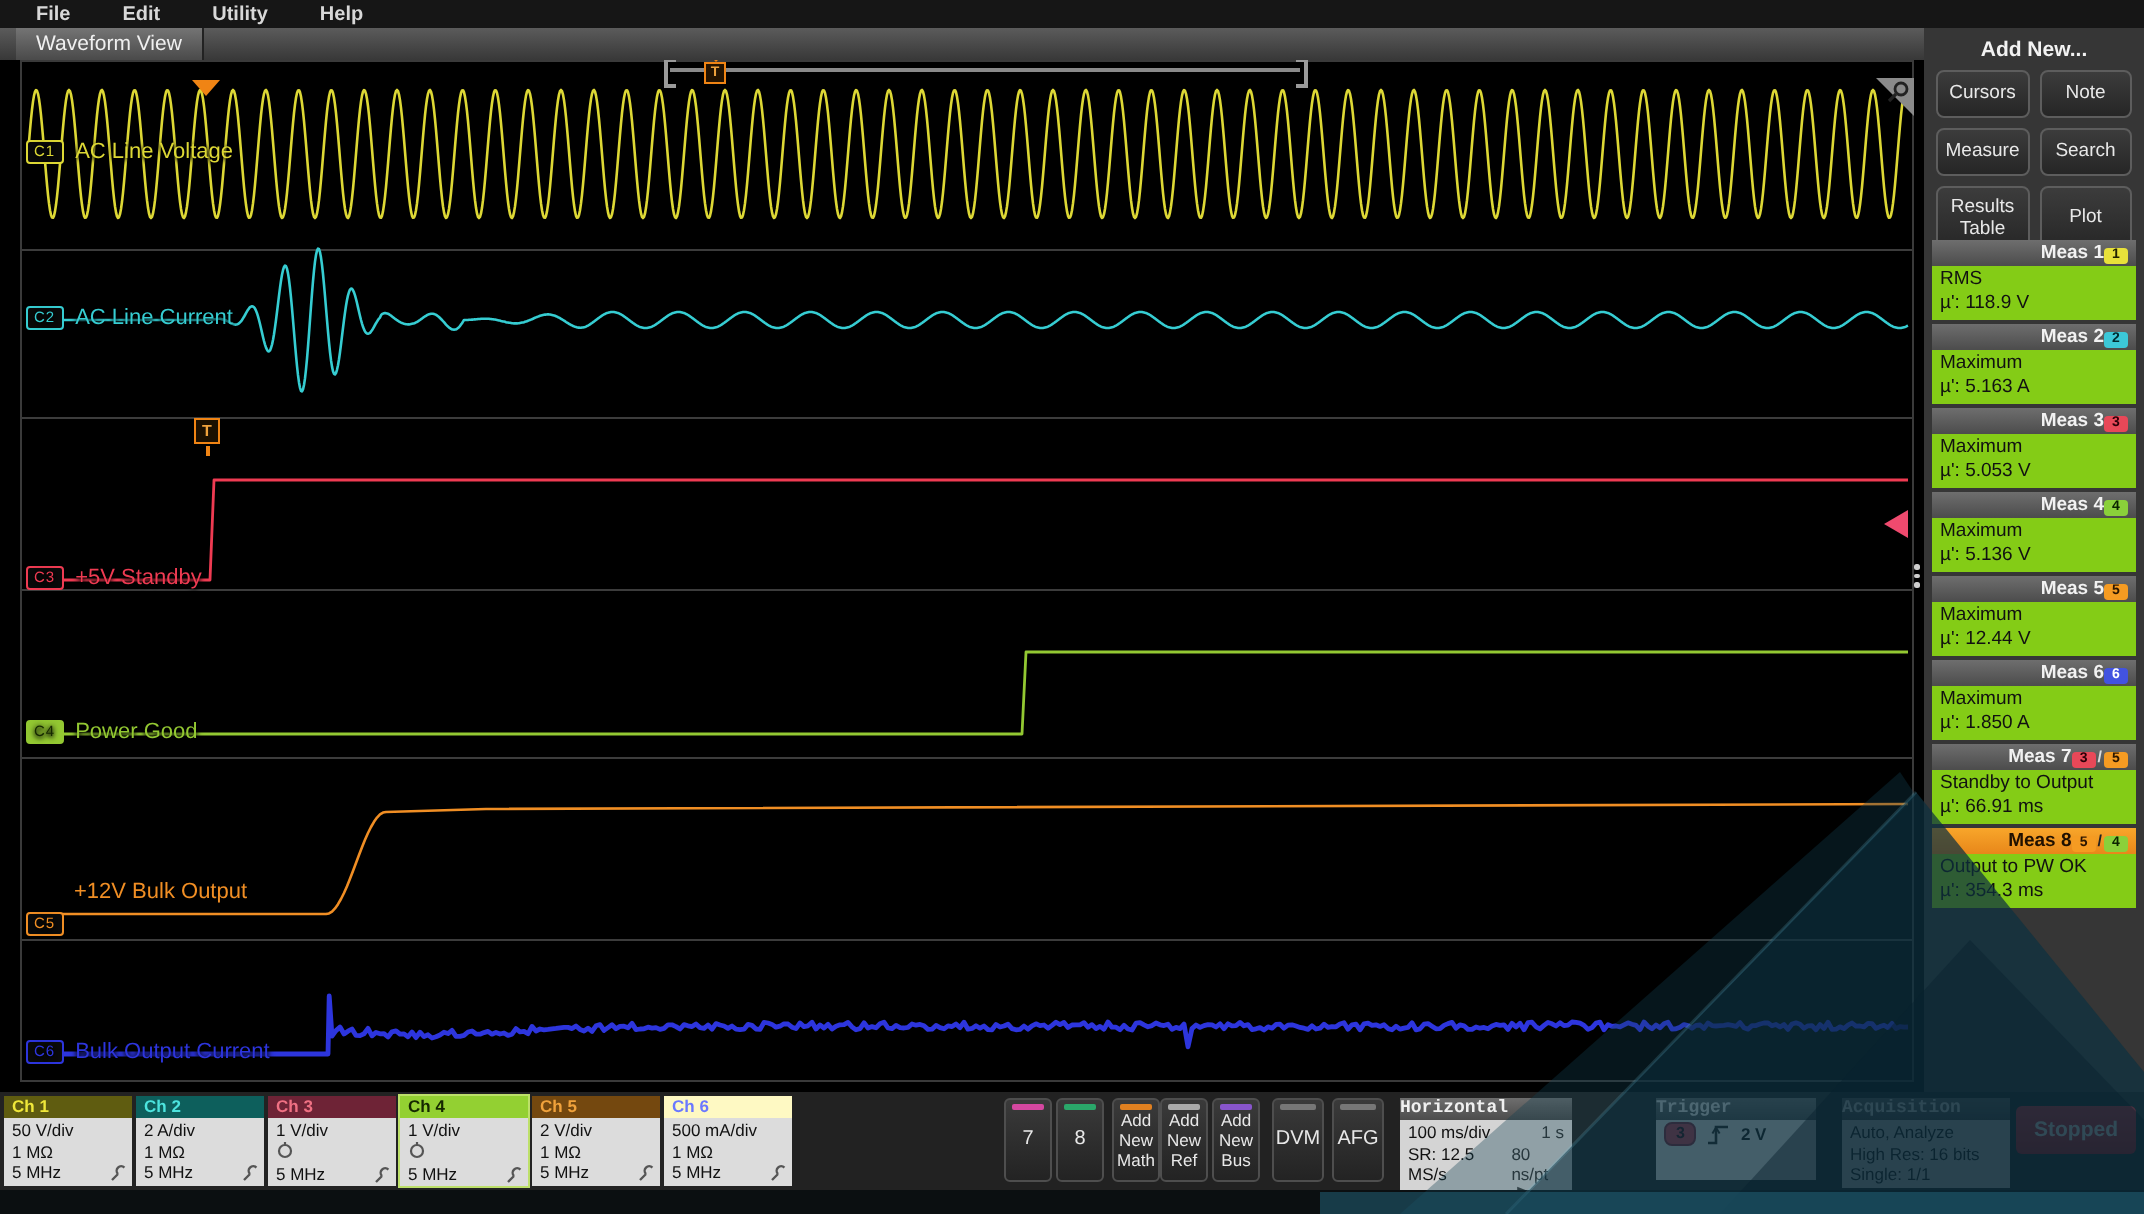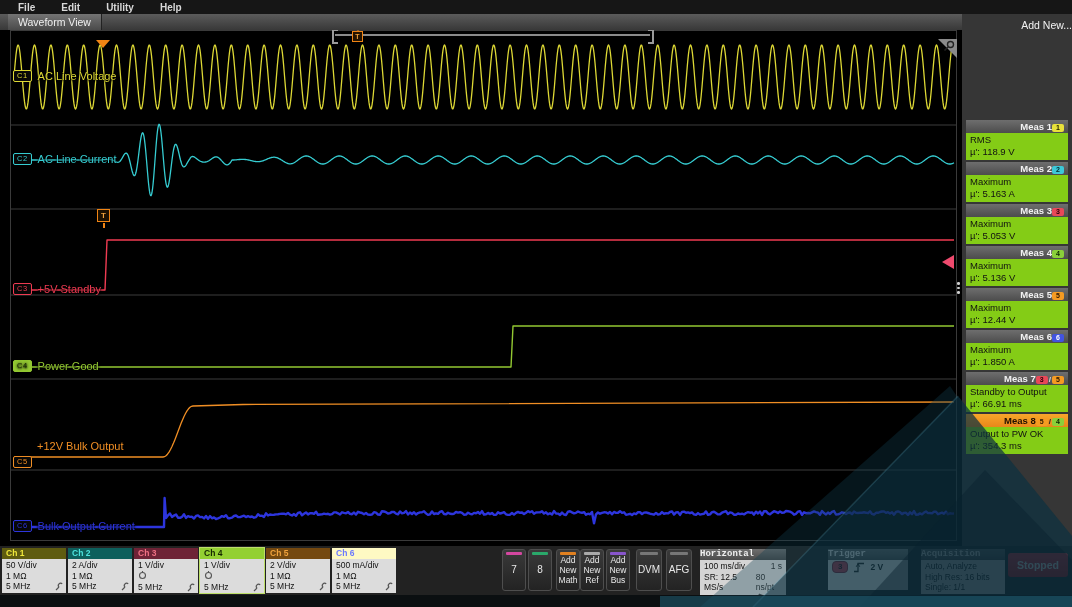--- a/index.html
+++ b/index.html
@@ -38,21 +38,21 @@
   .trig-sq:after{content:"";position:absolute;left:5px;top:13px;width:1.5px;height:5px;background:#f08414;}
   .trig-lvl{position:absolute;left:942px;top:255px;width:0;height:0;z-index:7;
             border-top:7px solid transparent;border-bottom:7px solid transparent;border-right:12px solid #ef4a6e;}
   .corner-fold{position:absolute;left:938px;top:39px;width:0;height:0;z-index:7;
                border-left:19px solid transparent;border-top:19px solid #8a8a8a;}
   .corner-fold svg{position:absolute;left:-14px;top:-18px;}
   .dots-handle{position:absolute;left:957px;top:280px;width:4px;z-index:21;}
   .dots-handle i{display:block;width:2.5px;height:2.5px;border-radius:50%;background:#cfcfcf;margin:2px 0;}
   
   .sidepanel{position:absolute;left:962px;top:14px;width:110px;height:582px;background:#363636;z-index:20;box-sizing:border-box;}
-  .sp-head{color:#f2f2f2;font-size:10.5px;font-weight:normal;text-align:right;padding:5px 0 4px;}
+  .sp-head{color:#f2f2f2;font-size:10.5px;font-weight:bold;text-align:center;padding:5px 0 4px;}
   .sp-grid{display:grid;grid-template-columns:1fr 1fr;gap:5px;padding:0 6px;}
   .sp-btn{background:linear-gradient(#3c3c3c,#262626);border:1px solid #5d5d5d;border-radius:4px;
           color:#e8e8e8;font-size:9.5px;text-align:center;padding:5px 1px;min-height:12px;
           display:flex;align-items:center;justify-content:center;line-height:10.5px;cursor:pointer;}
   .meas-list{position:absolute;left:4px;top:106px;width:102px;}
   .meas{margin-bottom:2px;cursor:pointer;}
   .meas-h{background:linear-gradient(#6e6e6e,#4c4c4c);color:#f2f2f2;font-size:9.5px;font-weight:bold;
           padding:1px 4px;display:flex;justify-content:flex-end;align-items:center;height:11px;}
   .meas.sel .meas-h{background:linear-gradient(#f8a62a,#e8871a);color:#201000;}
   .meas-b{background:#84cc16;color:#111;font-size:9.5px;padding:1px 4px 2px;line-height:12px;}
@@ -164,20 +164,28 @@
     <span style="margin-left: 24px; color: rgb(240, 142, 36);">+12V Bulk Output</span>
     <span class="cbadge" style="color: rgb(240, 142, 36); border-color: rgb(240, 142, 36);">C5</span>
   </div>
   <div class="wlabel" style="left:13px;top:520px;">
     <span class="cbadge" style="color: rgb(45, 53, 221); border-color: rgb(45, 53, 221);">C6</span>
     <span style="color: rgb(45, 53, 221);">Bulk Output Current</span>
   </div>
 
   <div class="sidepanel">
     <div class="sp-head">Add New...</div>
+    <div class="sp-grid">
+      <div class="sp-btn">Cursors</div>
+      <div class="sp-btn">Note</div>
+      <div class="sp-btn">Measure</div>
+      <div class="sp-btn">Search</div>
+      <div class="sp-btn">Results Table</div>
+      <div class="sp-btn">Plot</div>
+    </div>
 
     <div class="meas-list">
       <div class="meas">
         <div class="meas-h">
             <span>Meas 1</span>
           <span><span class="chip" style="background-color: rgb(232, 225, 58); color: rgb(34, 34, 0);">1</span></span>
           </div>
         <div class="meas-b">
             <div>RMS</div>
             <div>µ': 118.9 V</div>

